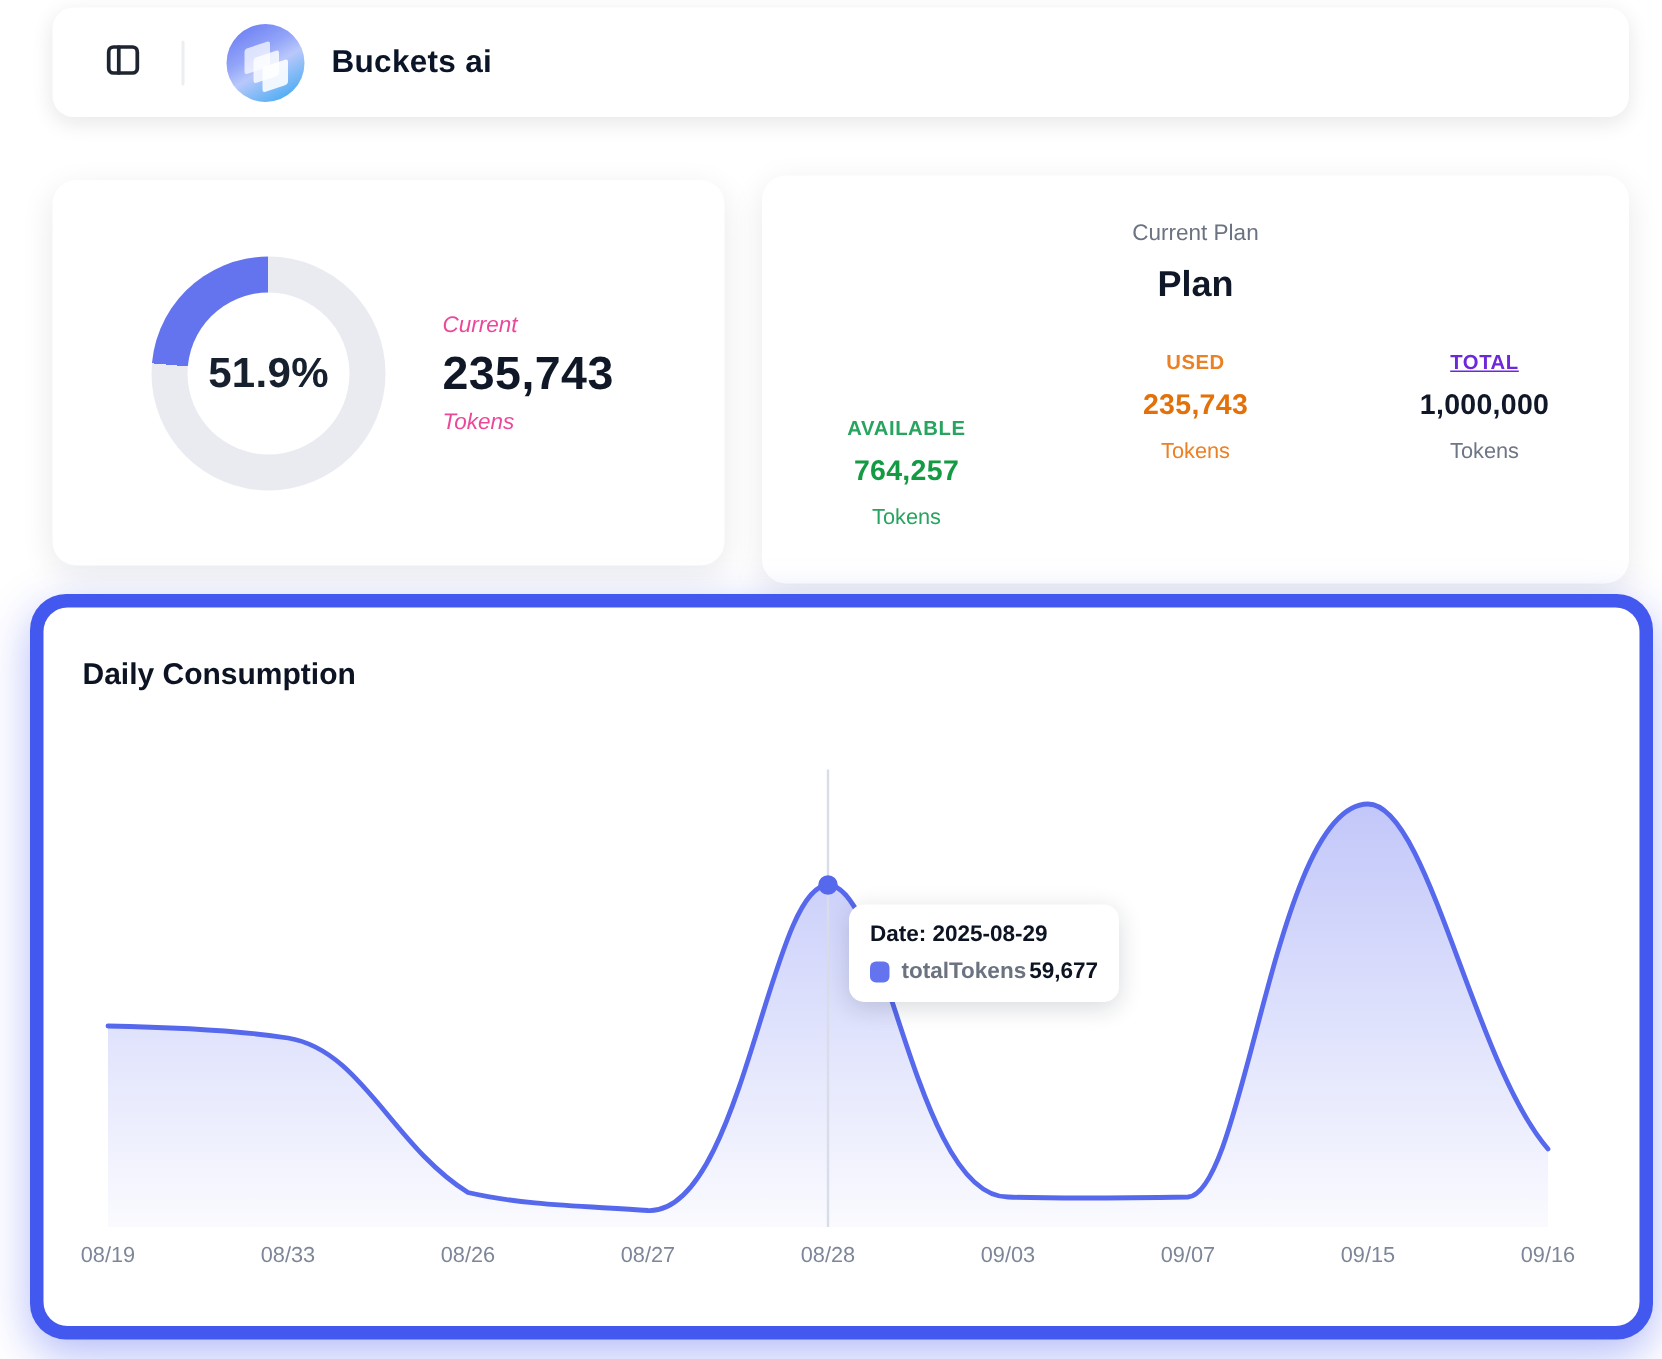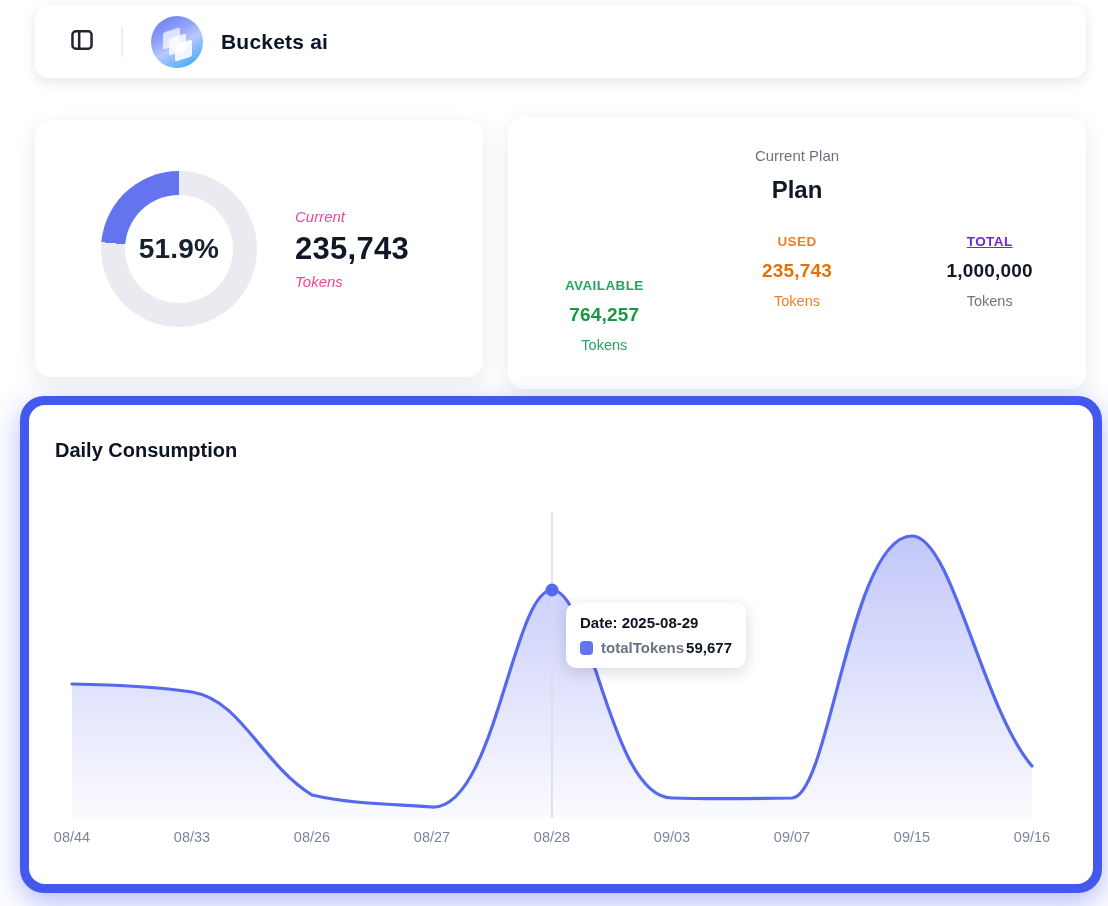--- a/index.html
+++ b/index.html
@@ -181,21 +181,21 @@
       <div class="tooltip">
         <div class="tooltip-date">Date: 2025-08-29</div>
         <div class="tooltip-row">
           <span class="swatch"></span>
           <span class="tooltip-series">totalTokens</span>
           <span class="tooltip-value">59,677</span>
         </div>
       </div>
 
       <div class="x-axis">
-        <span class="x-tick" style="left:3px">08/44</span>
+        <span class="x-tick" style="left:3px">08/19</span>
         <span class="x-tick" style="left:123px">08/33</span>
         <span class="x-tick" style="left:243px">08/26</span>
         <span class="x-tick" style="left:363px">08/27</span>
         <span class="x-tick" style="left:483px">08/28</span>
         <span class="x-tick" style="left:603px">09/03</span>
         <span class="x-tick" style="left:723px">09/07</span>
         <span class="x-tick" style="left:843px">09/15</span>
         <span class="x-tick" style="left:963px">09/16</span>
       </div>
     </div>

